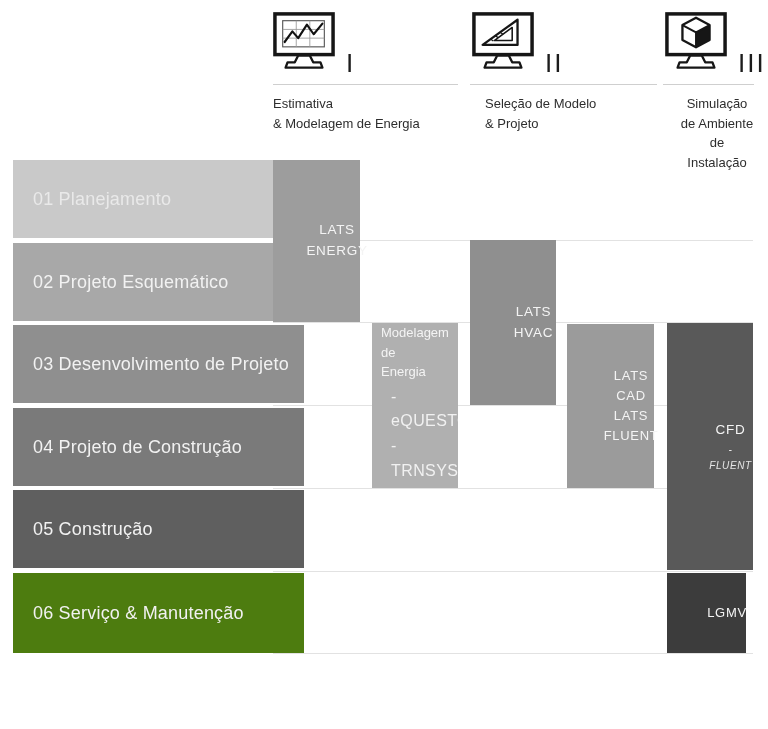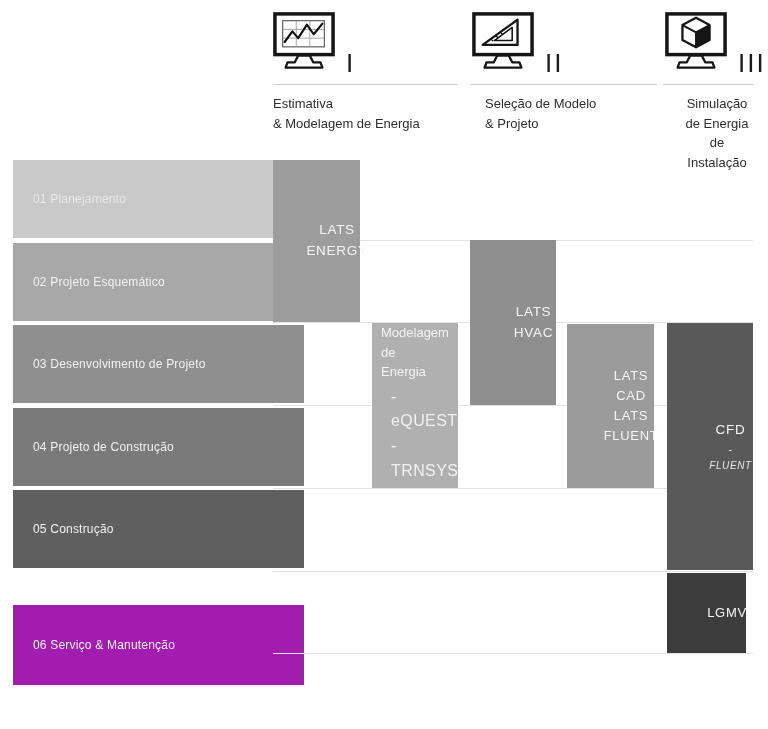--- a/index.html
+++ b/index.html
@@ -16,21 +16,21 @@
   .monitor-svg { width:62px; height:64px; flex:0 0 auto; }
   .numeral { font-size:26px; color:#1c1c1c; margin-left:11px; line-height:0.85; letter-spacing:2px; }
   .divider { height:1px; background:#cfcfcf; margin-top:10px; }
   .caption { margin-top:9px; font-size:13px; color:#2e2e2e; line-height:1.5; }
   .sec-1 .caption { padding-left:15px; }
   .sec-2 .caption { padding-left:17px;text-align:center; }
   .line { display:block; }
 
   
   .phase { position:absolute; left:13px; width:291px; display:flex; align-items:center;
-           color:#f2f2f2; font-size:12px; letter-spacing:0.2px; padding-left:20px;
+           color:#f2f2f2; font-size:18px; letter-spacing:0.2px; padding-left:20px;
            box-sizing:border-box; }
   .phase-0 { top:160px; height:78px; }
   .phase-1 { top:243px; height:78px; }
   .phase-2 { top:325px; height:78px; }
   .phase-3 { top:408px; height:78px; }
   .phase-4 { top:490px; height:78px; }
   .phase-5 { top:573px; height:80px; }
 
   
   .gridline { position:absolute; left:273px; width:480px; height:1px; background:#e2e2e2; }
@@ -106,41 +106,41 @@
         <polygon points="32,6 46,13.5 46,29 32,36.5 18,29 18,13.5" fill="#fff" stroke="#161616" stroke-width="2.4" stroke-linejoin="round"></polygon>
         <polygon points="46,13.5 46,29 32,36.5 32,21" fill="#161616"></polygon>
         <polyline points="18,13.5 32,21 46,13.5" fill="none" stroke="#161616" stroke-width="2" stroke-linejoin="round"></polyline>
         <line x1="32" y1="21" x2="32" y2="36.5" stroke="#161616" stroke-width="2"></line>
       </svg>
       <span class="numeral">III</span>
     </div>
     <div class="divider"></div>
     <div class="caption">
       <span class="line">Simulação</span>
-      <span class="line">de Energia</span>
+      <span class="line">de Ambiente</span>
       <span class="line">de Instalação</span>
     </div>
   </div>
 
   <div class="phase phase-0" style="background-color: rgb(201, 201, 201);">
     <span style="color:#e9e9e9;">01 Planejamento</span>
   </div>
   <div class="phase phase-1" style="background-color: rgb(168, 168, 168);">
     <span>02 Projeto Esquemático</span>
   </div>
   <div class="phase phase-2" style="background-color: rgb(143, 143, 143);">
     <span>03 Desenvolvimento de Projeto</span>
   </div>
   <div class="phase phase-3" style="background-color: rgb(122, 122, 122);">
     <span>04 Projeto de Construção</span>
   </div>
   <div class="phase phase-4" style="background-color: rgb(95, 95, 95);">
     <span>05 Construção</span>
   </div>
-  <div class="phase phase-5" style="background-color: #a21caf; margin-top: 32px;">
+  <div class="phase phase-5" style="background-color: #4d7c0f;">
     <span>06 Serviço &amp; Manutenção</span>
   </div>
 
   <div class="gridline gl-0"></div>
   <div class="gridline gl-1"></div>
   <div class="gridline gl-2"></div>
   <div class="gridline gl-3"></div>
   <div class="gridline gl-4"></div>
   <div class="gridline gl-5"></div>
 

